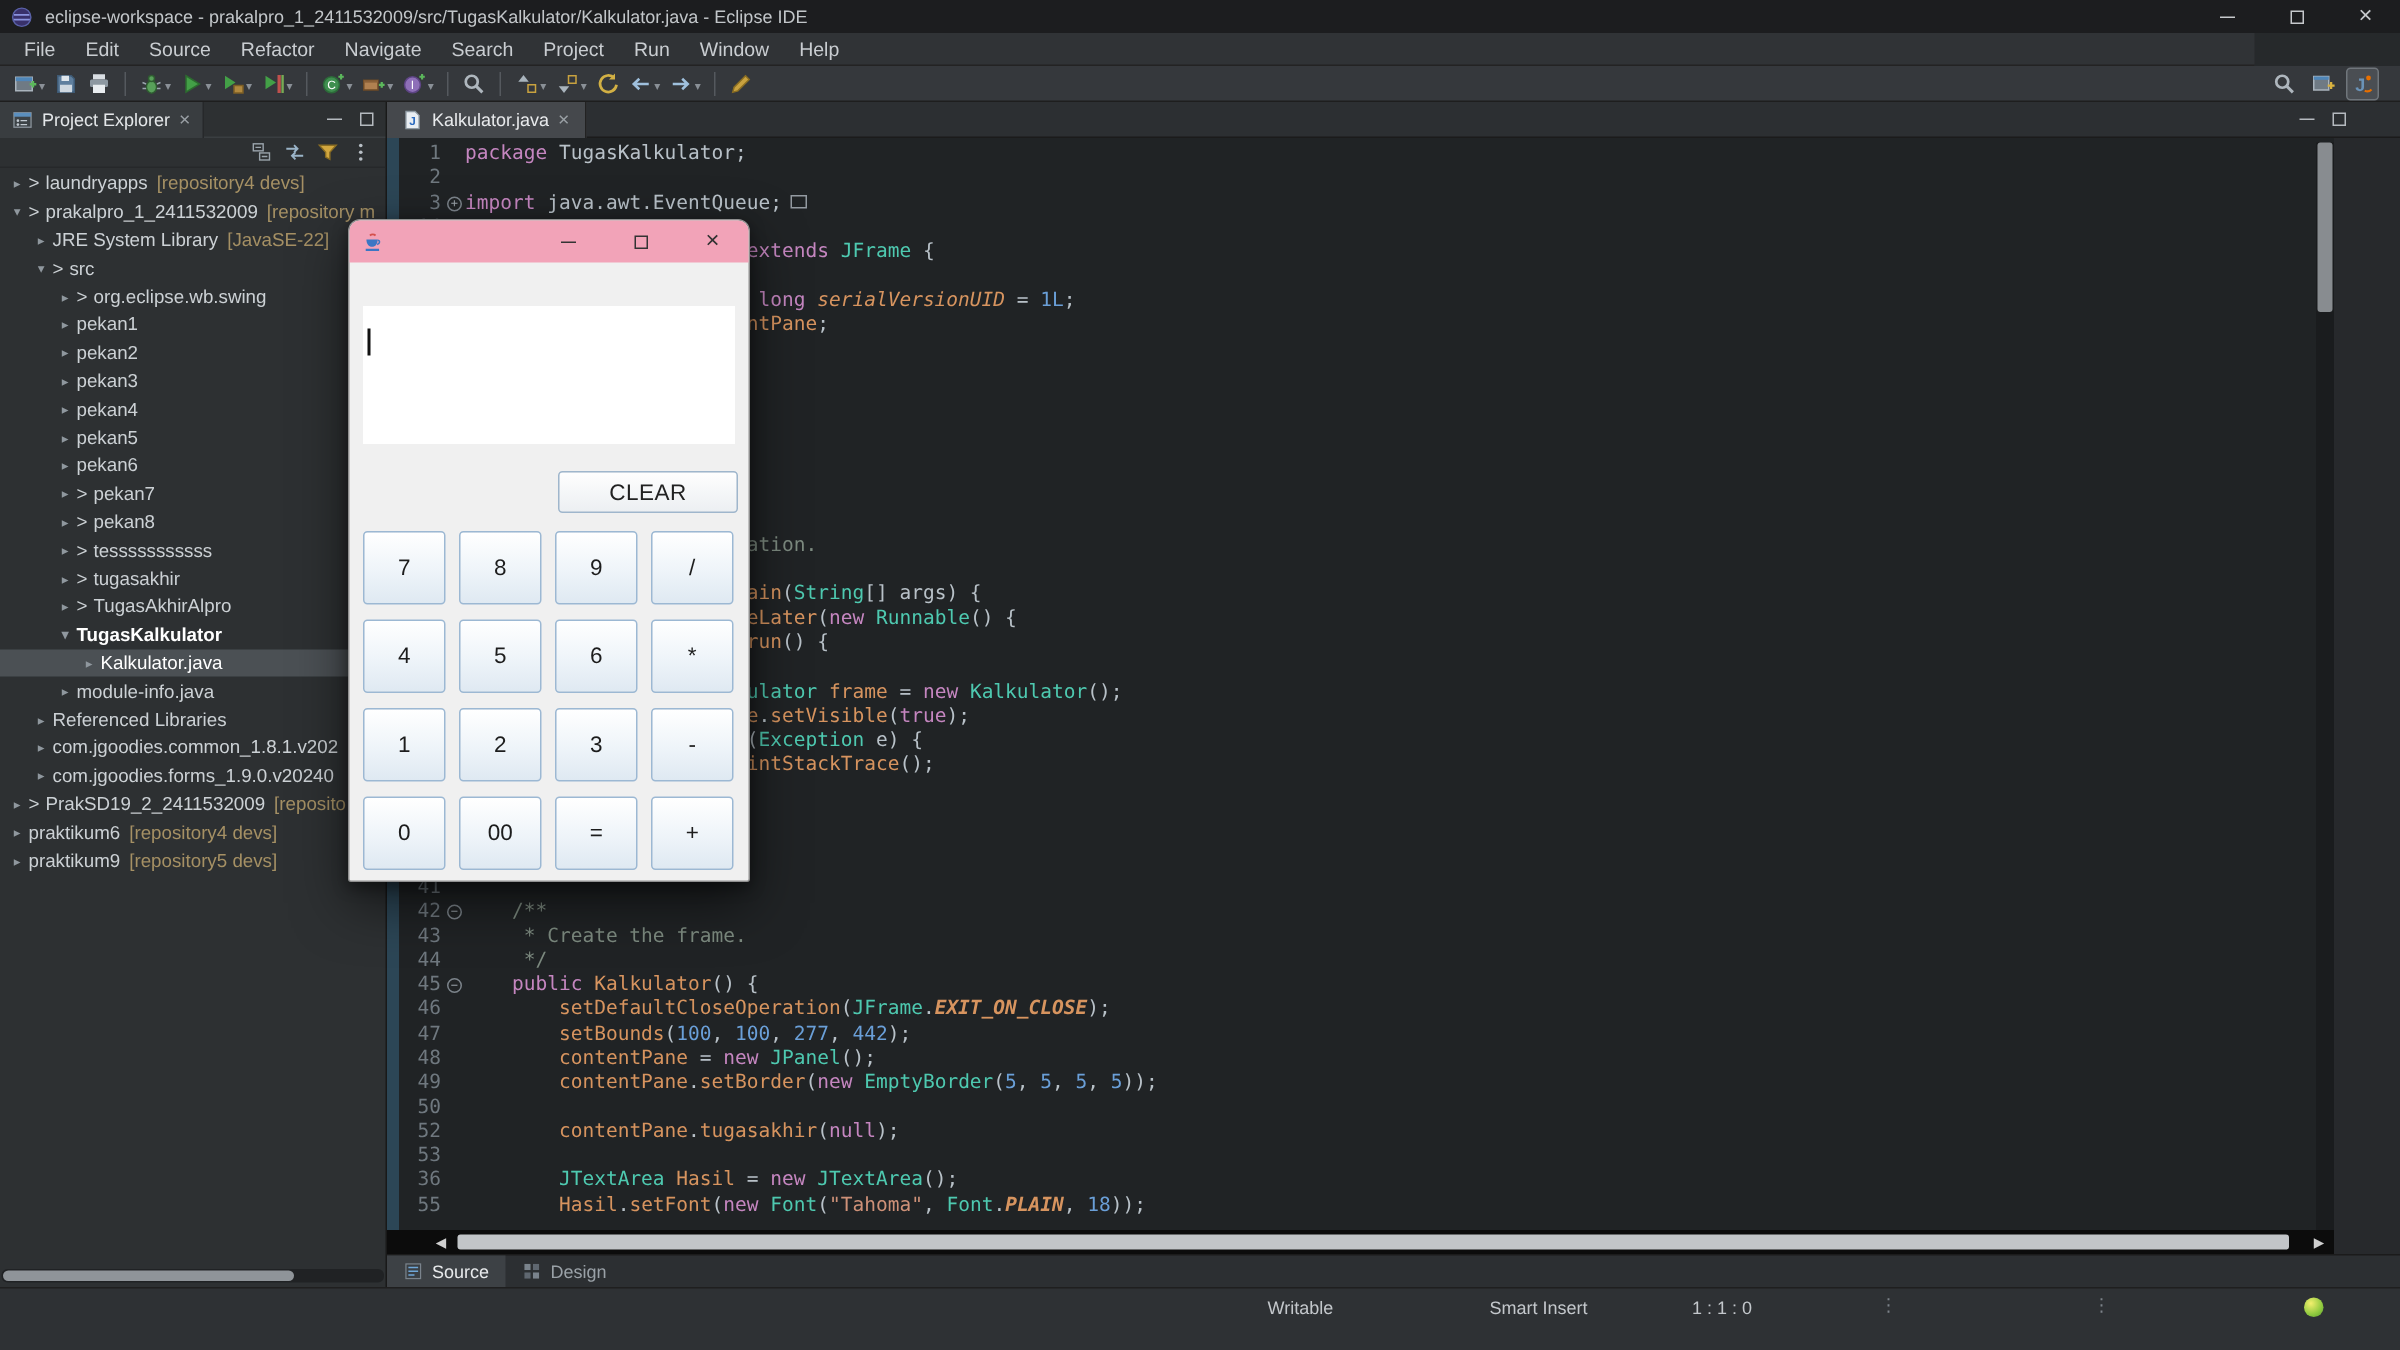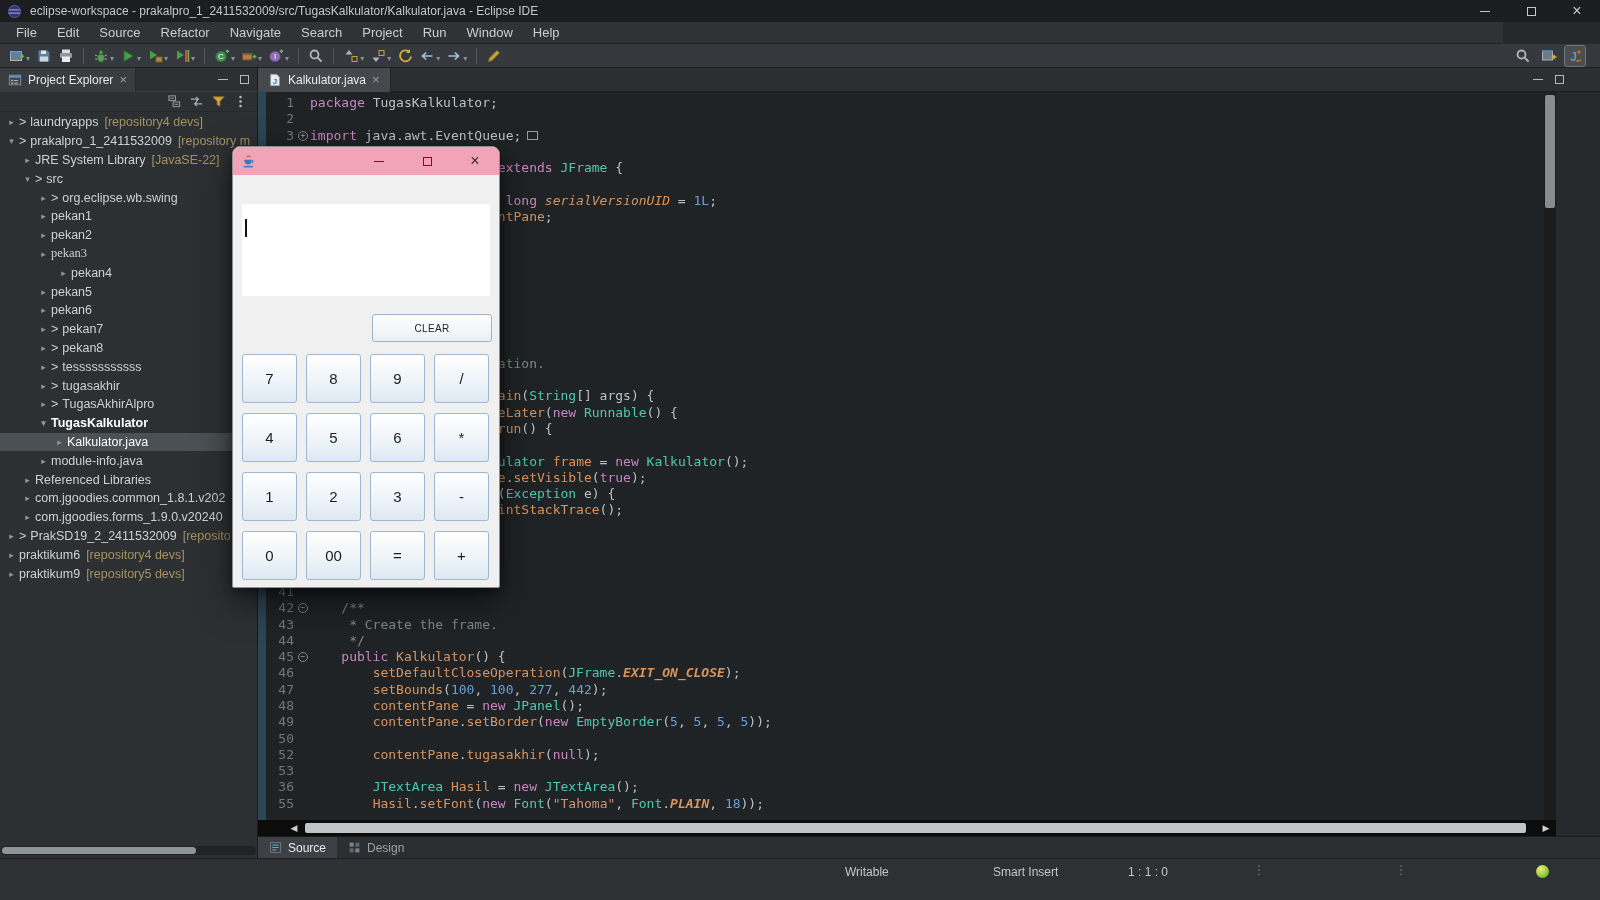--- a/index.html
+++ b/index.html
@@ -98,21 +98,21 @@
   
   .calc{position:absolute;left:232px;top:146px;width:268px;height:442px;background:#f0f0f0;border:1px solid #8f8f8f;border-radius:8px 8px 2px 2px;box-shadow:0 14px 36px rgba(0,0,0,.55),0 3px 10px rgba(0,0,0,.4);z-index:50}
   .calc-title{height:28px;background:var(--accent-pink,#f2a3b8);border-radius:7px 7px 0 0;display:flex;align-items:center;padding-left:8px}
   .calc-title svg{width:15px;height:15px}
   .calc-ctrls{margin-left:auto;display:flex;height:100%}
   .cwc{width:48px;display:flex;align-items:center;justify-content:center;color:#333}
   .calc-body{position:relative;height:412px}
   .display{position:absolute;left:9px;top:29px;width:248px;height:92px;background:#fff;font-size:18px;color:#111}
   .caret{position:absolute;left:3px;top:15px;width:1.5px;height:18px;background:#111}
   .calcbtn{position:absolute;display:flex;align-items:center;justify-content:center;background:linear-gradient(180deg,#ffffff,#eef4f9 55%,#dfe9f2);border:1px solid #9cb8d3;border-radius:3px;color:#1d1d1d;font-family:"Liberation Sans",sans-serif}
-  .clear{left:139px;top:139px;width:120px;height:28px;font-size:10px;letter-spacing:.3px;background:linear-gradient(180deg,#fefefe,#eceff2);border:1px solid #9fb6cc;color:#222}
+  .clear{left:139px;top:139px;width:120px;height:28px;font-size:15px;letter-spacing:.3px;background:linear-gradient(180deg,#fefefe,#eceff2);border:1px solid #9fb6cc;color:#222}
   .key{width:55px;height:49px;font-size:15px}
 </style>
 </head>
 <body>
 
 <div class="titlebar">
   <span class="logo">
       <svg viewBox="0 0 16 16">
         <circle cx="8" cy="8" r="6.5" fill="#39316b"></circle>
         <path d="M2.5 6.3h11M2 9.7h12" stroke="#8a93de" stroke-width="1.2" fill="none"></path>
@@ -456,32 +456,32 @@
         <span class="arr c"></span>
         <span>
           <svg viewBox="0 0 16 16">
             <rect x="2" y="4.5" width="12" height="7.5" fill="#b08050" stroke="#6d4a26"></rect>
             <rect x="2" y="4.5" width="12" height="1.8" fill="#8a6038"></rect>
             <rect x="6.8" y="4.5" width="2.4" height="7.5" fill="#8a6038"></rect>
           </svg>
         </span>
         <span>pekan2</span>
       </div>
-      <div class="trow" style="padding-left: 36px; font-family: Liberation Serif, serif;">
+      <div class="trow" style="padding-left: 36px;">
         <span class="arr c"></span>
         <span>
           <svg viewBox="0 0 16 16">
             <rect x="2" y="4.5" width="12" height="7.5" fill="#b08050" stroke="#6d4a26"></rect>
             <rect x="2" y="4.5" width="12" height="1.8" fill="#8a6038"></rect>
             <rect x="6.8" y="4.5" width="2.4" height="7.5" fill="#8a6038"></rect>
           </svg>
         </span>
         <span>pekan3</span>
       </div>
-      <div class="trow" style="padding-left: 56px;">
+      <div class="trow" style="padding-left: 36px;">
         <span class="arr c"></span>
         <span>
           <svg viewBox="0 0 16 16">
             <rect x="2" y="4.5" width="12" height="7.5" fill="#b08050" stroke="#6d4a26"></rect>
             <rect x="2" y="4.5" width="12" height="1.8" fill="#8a6038"></rect>
             <rect x="6.8" y="4.5" width="2.4" height="7.5" fill="#8a6038"></rect>
           </svg>
         </span>
         <span>pekan4</span>
       </div>

